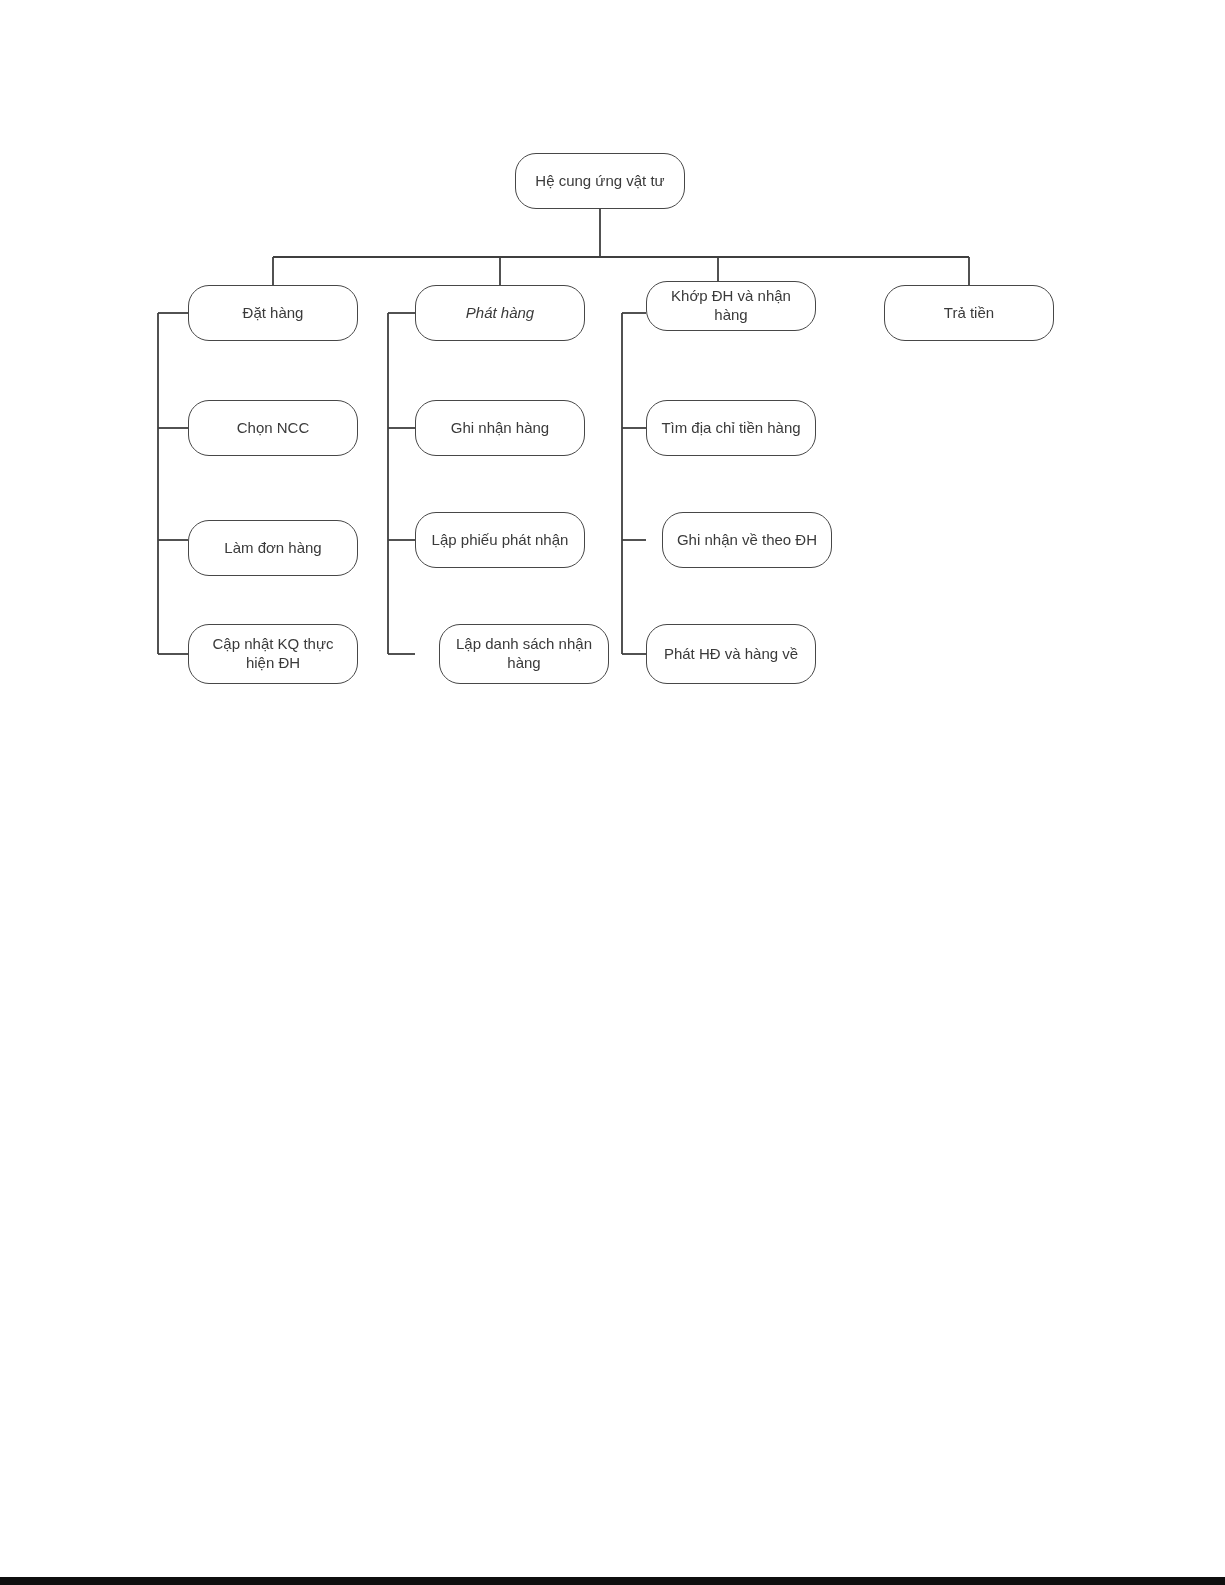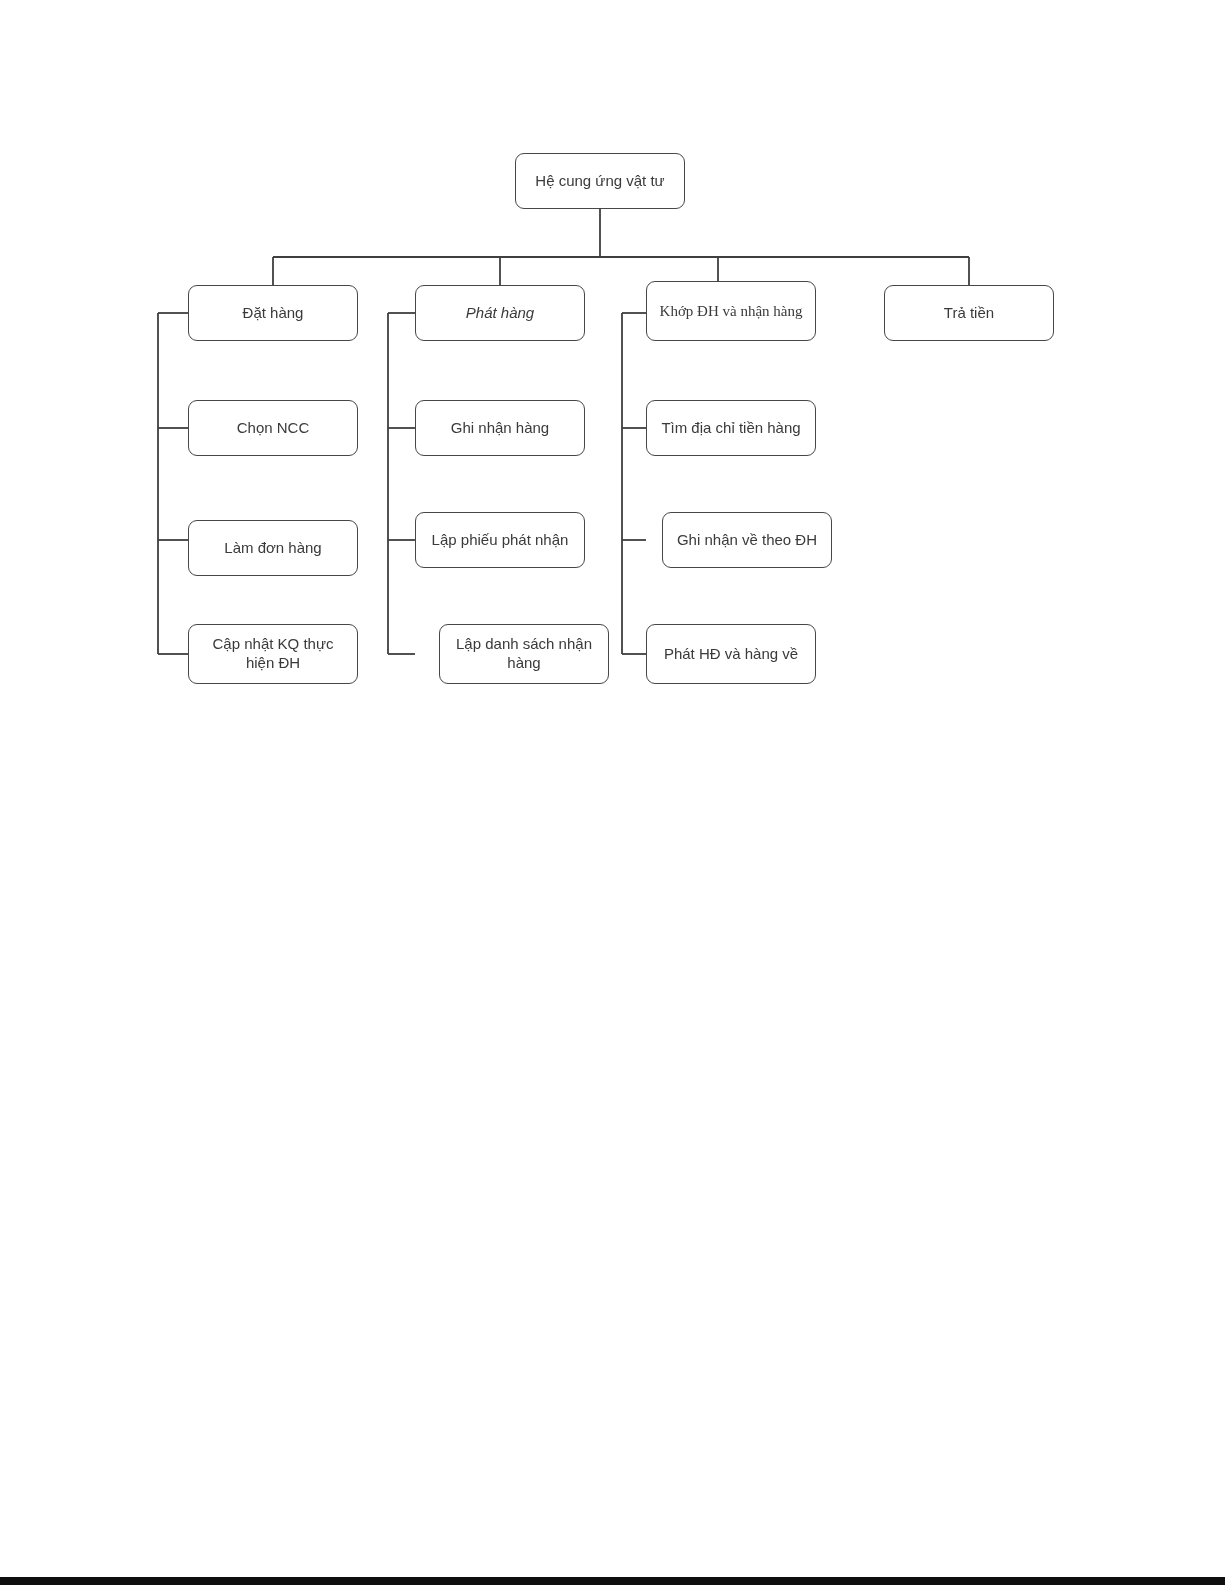--- a/index.html
+++ b/index.html
@@ -20,33 +20,33 @@
     left: 0;
     top: 0;
     pointer-events: none;
   }
   .node {
     position: absolute;
     box-sizing: border-box;
     width: 170px;
     background: #ffffff;
     border: 1.6px solid #474747;
-    border-radius: 9px;
+    border-radius: 21px;
     display: flex;
     align-items: center;
     justify-content: center;
     text-align: center;
     font-size: 15px;
     line-height: 1.25;
     color: #3a3a3a;
     padding: 2px 8px;
   }
   .h56 { height: 56px; }
   .h60 { height: 60px; }
-  .h64 { height: 60px; font-family: Liberation Serif, serif; }
+  .h64 { height: 50px; }
 
   
   .n-root { left: 515px; top: 153px; }
   .n-b1   { left: 188px; top: 285px; }
   .n-b2   { left: 415px; top: 285px; font-style: italic; }
   .n-b3   { left: 646px; top: 281px; }
   .n-b4   { left: 884px; top: 285px; }
   .n-c1a  { left: 188px; top: 400px; }
   .n-c1b  { left: 188px; top: 520px; }
   .n-c1c  { left: 188px; top: 624px; }

